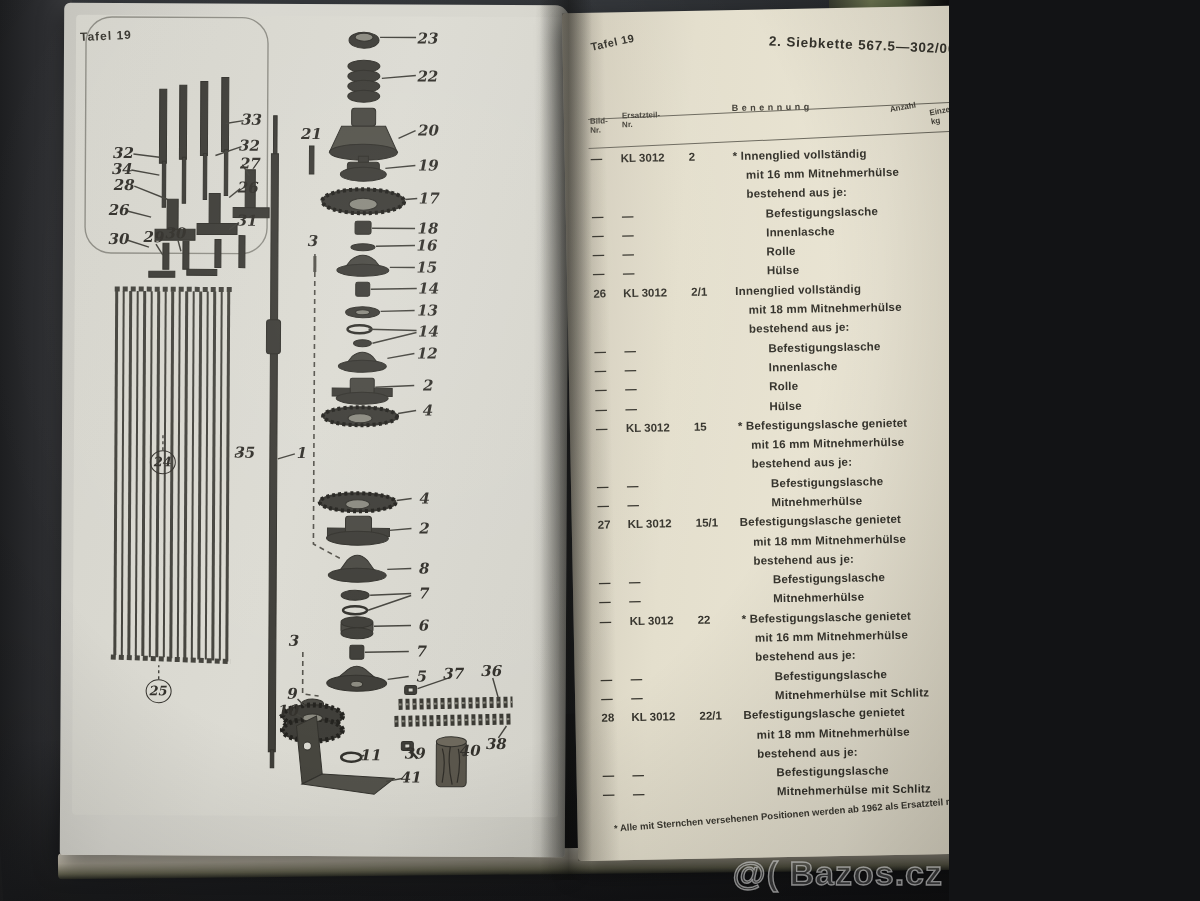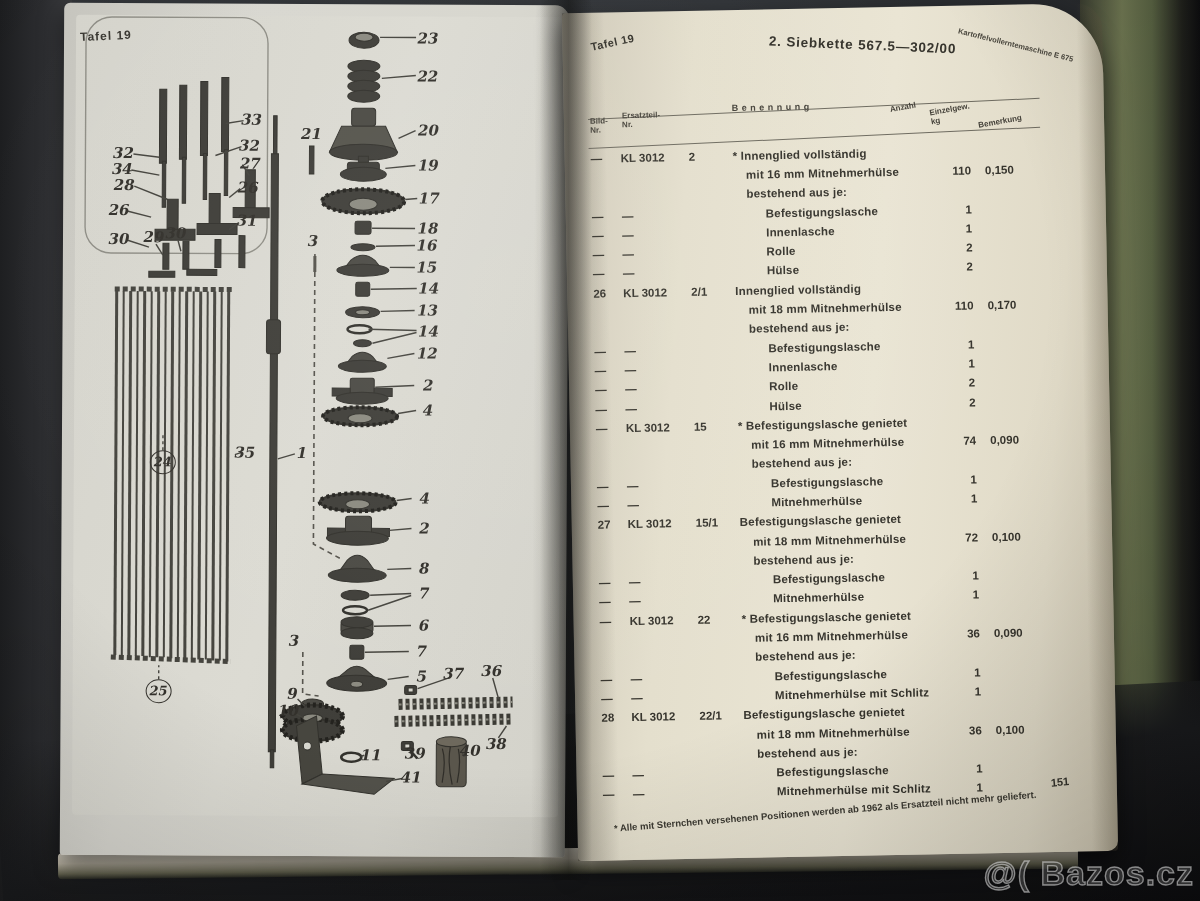--- a/index.html
+++ b/index.html
@@ -1,17 +1,17 @@
 <!DOCTYPE html>
 <html><head>
 <meta charset="utf-8">
 <style>
   html,body{margin:0;padding:0;background:#121315;}
   .stage{
-    position:relative; width:1200px; height:901px; overflow:hidden;
+    position:relative; width:949px; height:901px; overflow:hidden;
     background:linear-gradient(115deg,#34373b 0%,#303337 45%,#26282b 72%,#17181a 100%);
     font-family:"Liberation Sans", sans-serif;
   }
   
   .cover-right{
     position:absolute; right:0; top:0; width:120px; height:901px;
     background:linear-gradient(90deg,#3a3d30 0%,#6f7752 35%,#596343 60%,#20211c 85%,#0e0e10 100%);
     transform:skewY(-4deg) translateY(-20px);
   }
   .cover-left{

